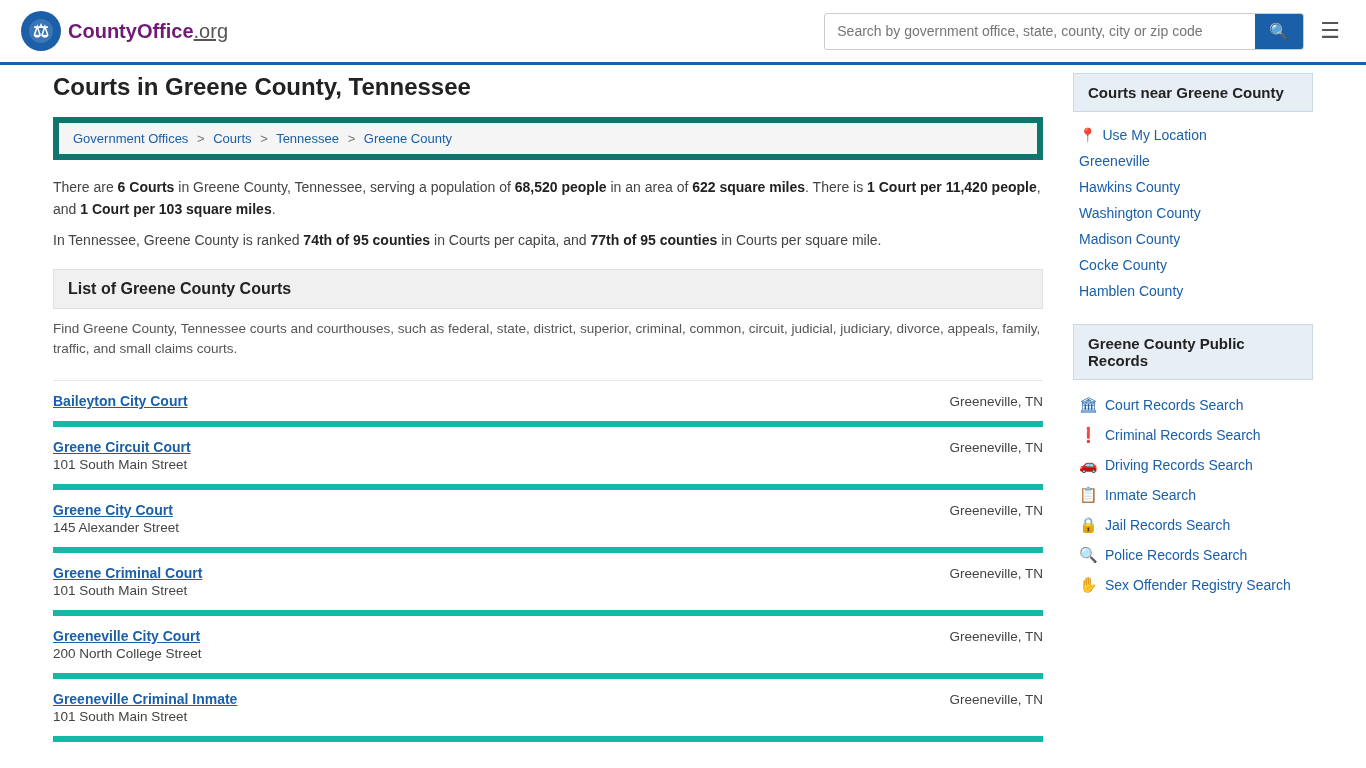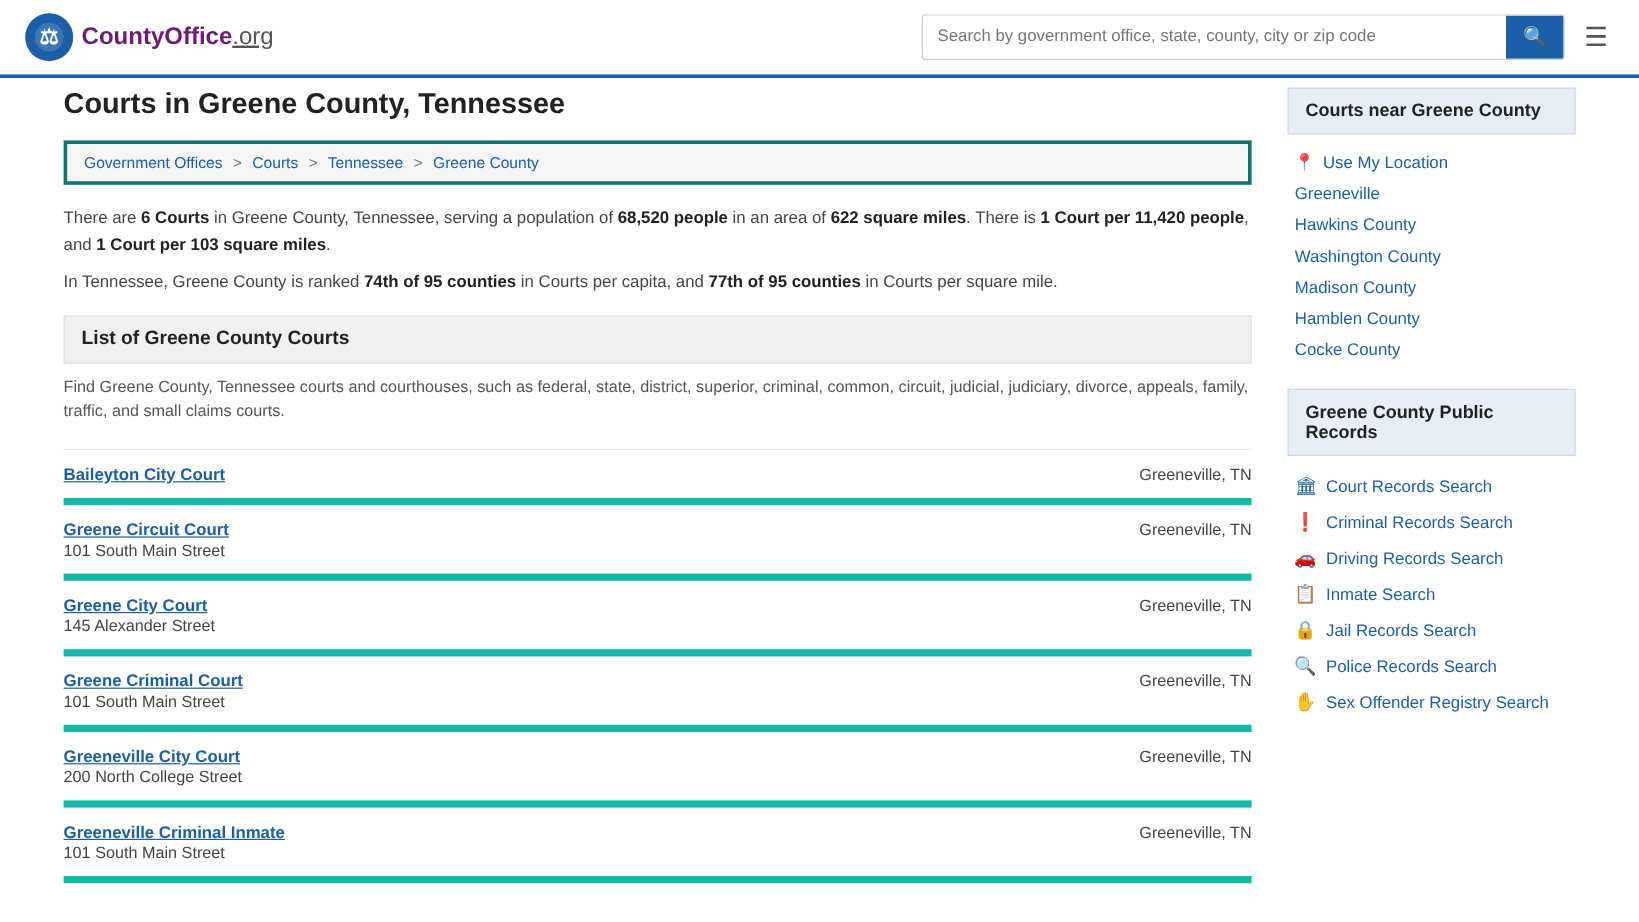--- a/index.html
+++ b/index.html
@@ -23,25 +23,25 @@
       width: 42px;
       height: 42px;
     }
     .header-right {
       display: flex;
       align-items: center;
       gap: 10px;
     }
     .search-bar {
       display: flex;
-      align-items: flex-start;
+      align-items: center;
       border: 1px solid #ccc;
       border-radius: 3px;
       overflow: hidden;
-      width: 536px;
+      width: 480px;
     }
     .search-bar input {
       border: none;
       outline: none;
       padding: 8px 12px;
       font-size: 14px;
       width: 100%;
       color: #666;
     }
     .search-bar button {
@@ -78,21 +78,21 @@
       margin-bottom: 16px;
     }
 
     
     .breadcrumb {
       background: #f5f5f5;
       padding: 8px 14px;
       font-size: 13px;
       color: #555;
       margin-bottom: 16px;
-      border: 3px solid #0f766e;
+      border: 6px solid #0f766e;
     }
     .breadcrumb a { color: #1a5fa8; text-decoration: none; }
     .breadcrumb span { color: #777; margin: 0 5px; }
 
     
     .stats-section {
       font-size: 14px;
       line-height: 1.6;
       color: #444;
       margin-bottom: 12px;
@@ -288,22 +288,22 @@
       <div class="sidebar-title">Courts near Greene County</div>
       <div class="sidebar-location">
         <span>📍</span>
         <span>Use My Location</span>
       </div>
       <div id="nearby-links">
           <a class="sidebar-link" href="#">Greeneville</a>
           <a class="sidebar-link" href="#">Hawkins County</a>
           <a class="sidebar-link" href="#">Washington County</a>
           <a class="sidebar-link" href="#">Madison County</a>
+          <a class="sidebar-link" href="#">Cocke County</a>
           <a class="sidebar-link" href="#">Hamblen County</a>
-          <a class="sidebar-link" href="#">Cocke County</a>
         </div>
     </div>
 
     <div class="sidebar-section">
       <div class="sidebar-title">Greene County Public Records</div>
       <div id="public-records-links">
           <div class="public-records-link">
       <span class="pr-icon">🏛</span>
       <span>Court Records Search</span>
     </div>

